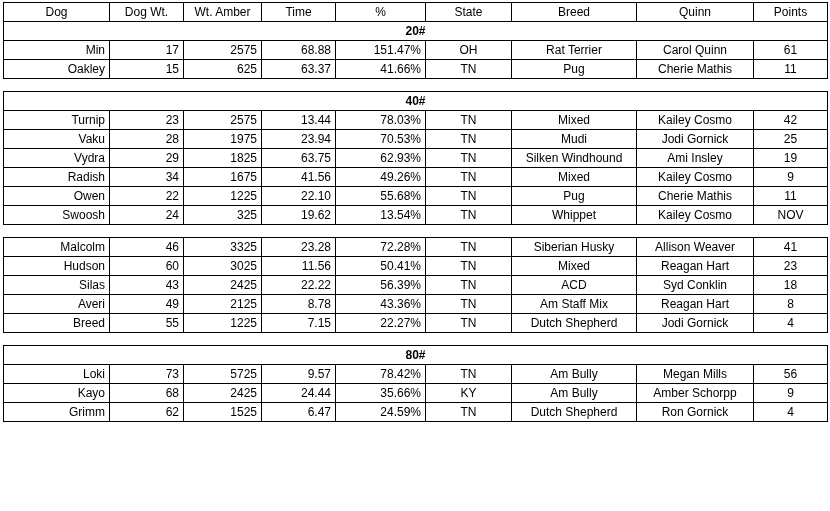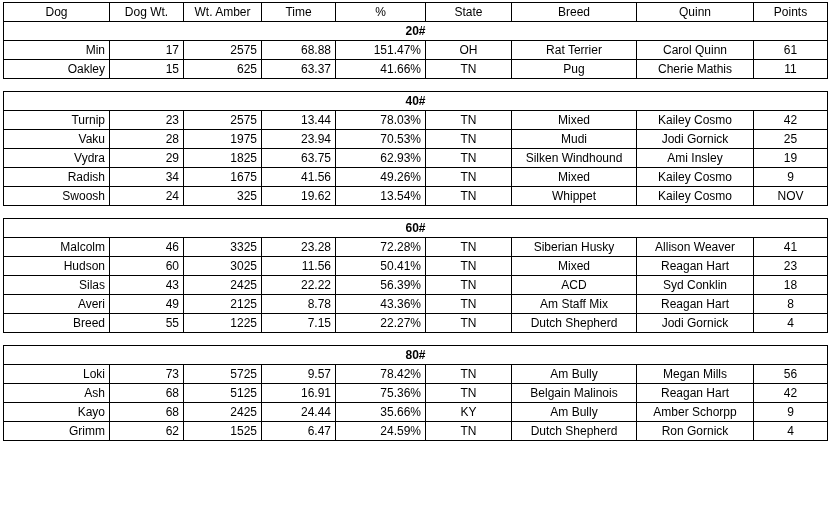--- a/index.html
+++ b/index.html
@@ -171,36 +171,44 @@
           <td class="cell-num">34</td>
           <td class="cell-num">1675</td>
           <td class="cell-num">41.56</td>
           <td class="cell-num">49.26%</td>
           <td class="cell-ctr">TN</td>
           <td class="cell-ctr">Mixed</td>
           <td class="cell-ctr">Kailey Cosmo</td>
           <td class="cell-ctr">9</td>
         </tr>
         <tr>
+          <td class="cell-name">Owen</td>
+          <td class="cell-num">22</td>
+          <td class="cell-num">1225</td>
+          <td class="cell-num">22.10</td>
+          <td class="cell-num">55.68%</td>
+          <td class="cell-ctr">TN</td>
+          <td class="cell-ctr">Pug</td>
+          <td class="cell-ctr">Cherie Mathis</td>
+          <td class="cell-ctr">11</td>
+        </tr>
+        <tr>
           <td class="cell-name">Swoosh</td>
           <td class="cell-num">24</td>
           <td class="cell-num">325</td>
           <td class="cell-num">19.62</td>
           <td class="cell-num">13.54%</td>
           <td class="cell-ctr">TN</td>
           <td class="cell-ctr">Whippet</td>
           <td class="cell-ctr">Kailey Cosmo</td>
           <td class="cell-ctr">NOV</td>
         </tr>
         <tr class="spacer-row">
           <td colspan="9"></td>
         </tr>
-        <tr class="class-row">
-          <td colspan="9" class="class-label">60#</td>
-        </tr>
         <tr>
           <td class="cell-name">Malcolm</td>
           <td class="cell-num">46</td>
           <td class="cell-num">3325</td>
           <td class="cell-num">23.28</td>
           <td class="cell-num">72.28%</td>
           <td class="cell-ctr">TN</td>
           <td class="cell-ctr">Siberian Husky</td>
           <td class="cell-ctr">Allison Weaver</td>
           <td class="cell-ctr">41</td>
@@ -258,31 +266,20 @@
         <tr>
           <td class="cell-name">Loki</td>
           <td class="cell-num">73</td>
           <td class="cell-num">5725</td>
           <td class="cell-num">9.57</td>
           <td class="cell-num">78.42%</td>
           <td class="cell-ctr">TN</td>
           <td class="cell-ctr">Am Bully</td>
           <td class="cell-ctr">Megan Mills</td>
           <td class="cell-ctr">56</td>
-        </tr>
-        <tr>
-          <td class="cell-name">Ash</td>
-          <td class="cell-num">68</td>
-          <td class="cell-num">5125</td>
-          <td class="cell-num">16.91</td>
-          <td class="cell-num">75.36%</td>
-          <td class="cell-ctr">TN</td>
-          <td class="cell-ctr">Belgain Malinois</td>
-          <td class="cell-ctr">Reagan Hart</td>
-          <td class="cell-ctr">42</td>
         </tr>
         <tr>
           <td class="cell-name">Kayo</td>
           <td class="cell-num">68</td>
           <td class="cell-num">2425</td>
           <td class="cell-num">24.44</td>
           <td class="cell-num">35.66%</td>
           <td class="cell-ctr">KY</td>
           <td class="cell-ctr">Am Bully</td>
           <td class="cell-ctr">Amber Schorpp</td>

